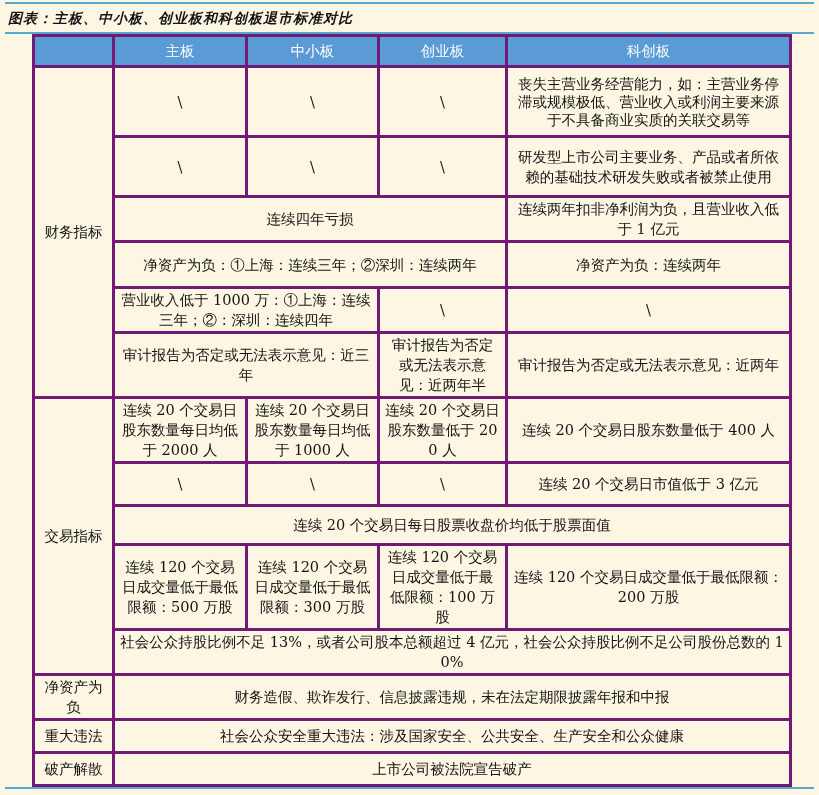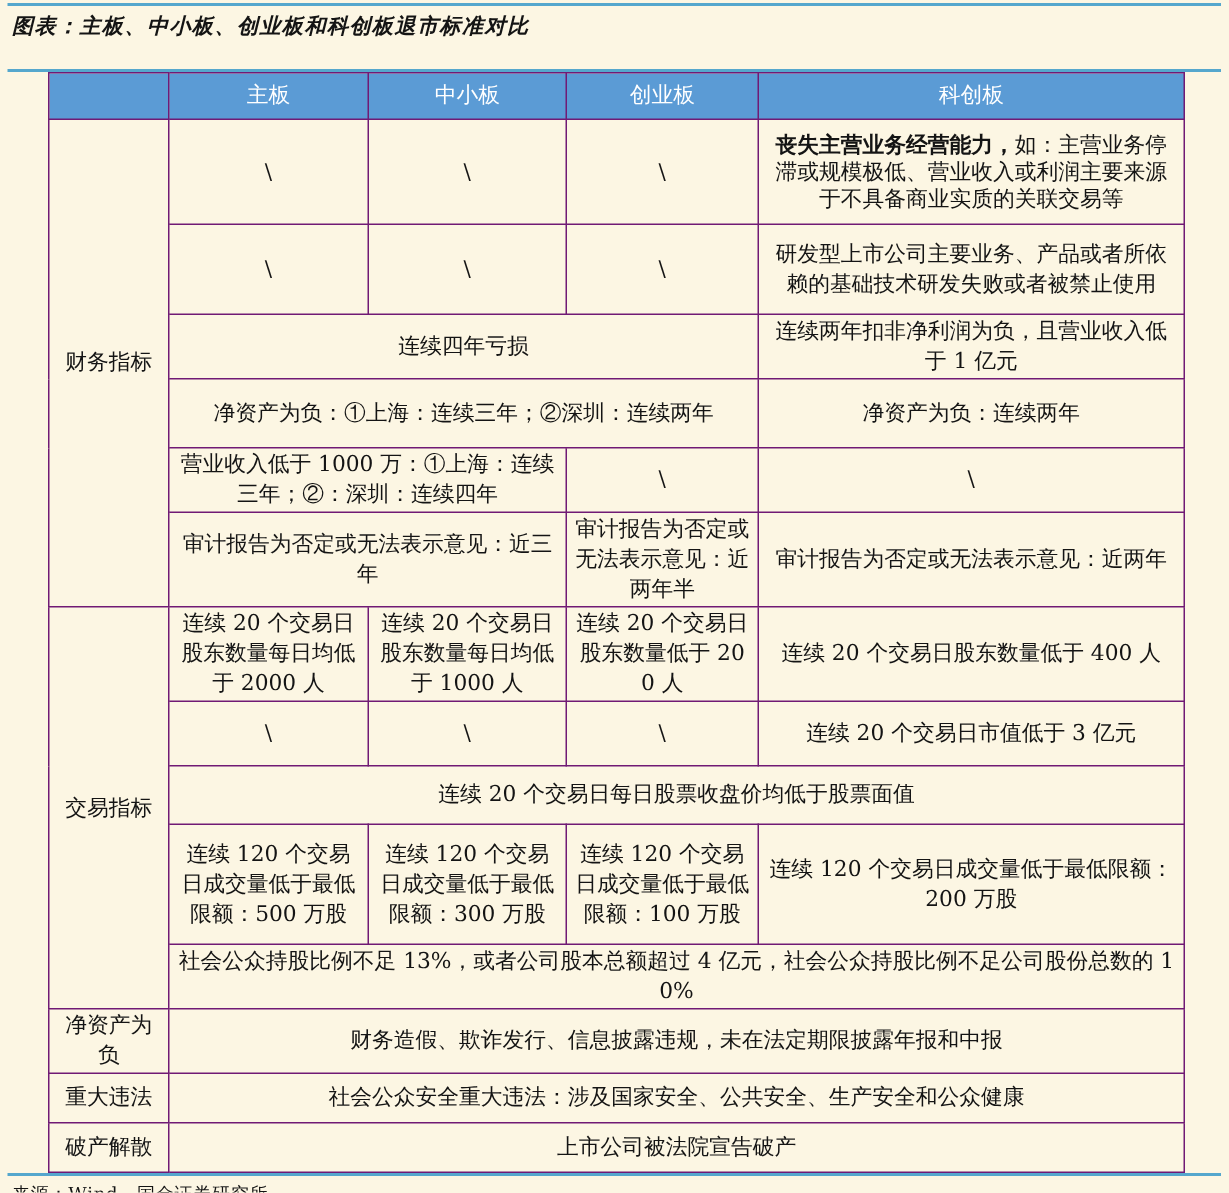--- a/index.html
+++ b/index.html
@@ -15,49 +15,49 @@
   .accent-line {
     height: 2px;
     background: #55A7CD;
     margin: 0 5px;
   }
   .accent-line.top { margin-top: 2px; }
   .title-bar {
     font-size: 14px;
     font-weight: bold;
     font-style: italic;
-    padding: 6px 0 19px 8px;
+    padding: 6px 0 5px 8px;
     letter-spacing: 1px;
     line-height: 17px;
   }
   table.cmp {
     border-collapse: collapse;
     table-layout: fixed;
     margin-left: 32px;
     width: 757px;
   }
   table.cmp th, table.cmp td {
-    border: 1px solid #701a75;
+    border: 3px solid #701a75;
     text-align: center;
     vertical-align: middle;
     font-size: 14.5px;
     line-height: 20px;
     padding: 1px 5px;
     font-weight: normal;
     word-break: break-all;
   }
   table.cmp thead th {
     background: #5B9BD5;
     color: #ffffff;
     font-size: 14.5px;
   }
   td.group {
     font-weight: bold;
   }
-  .b { font-weight: bold; }
+  .b { font-weight: normal; }
   .source-bar {
     font-size: 12px;
     padding: 4px 0 0 8px;
     letter-spacing: 0.5px;
   }
 </style>
 </head>
 <body>
 
 <div class="accent-line top"></div>

